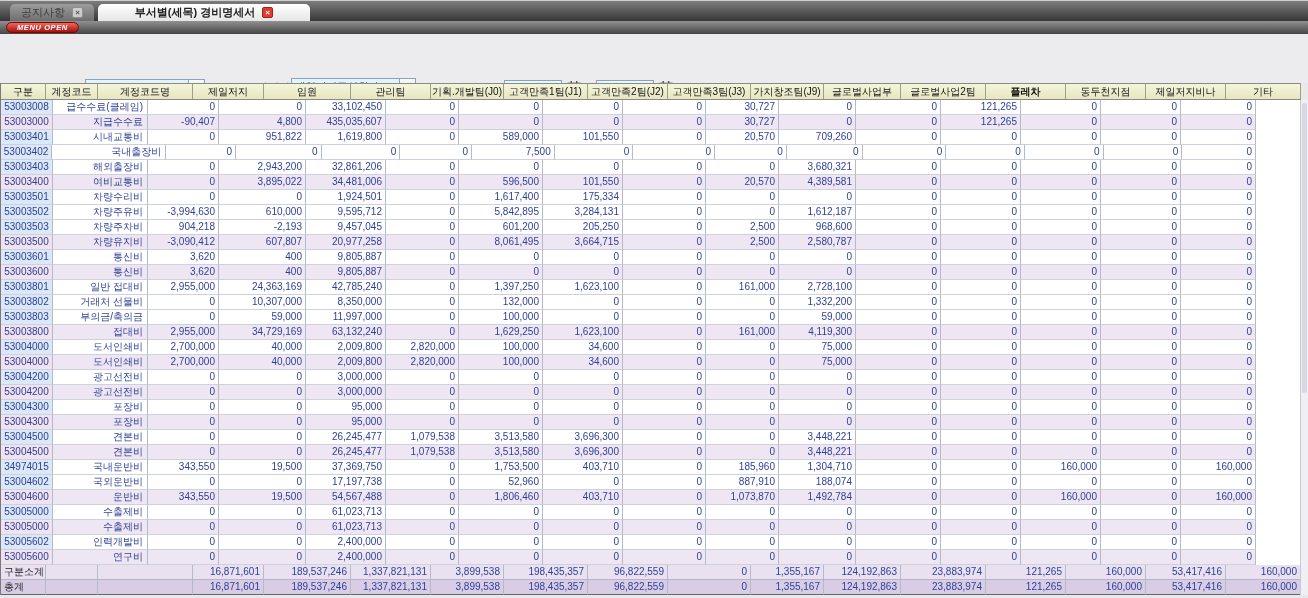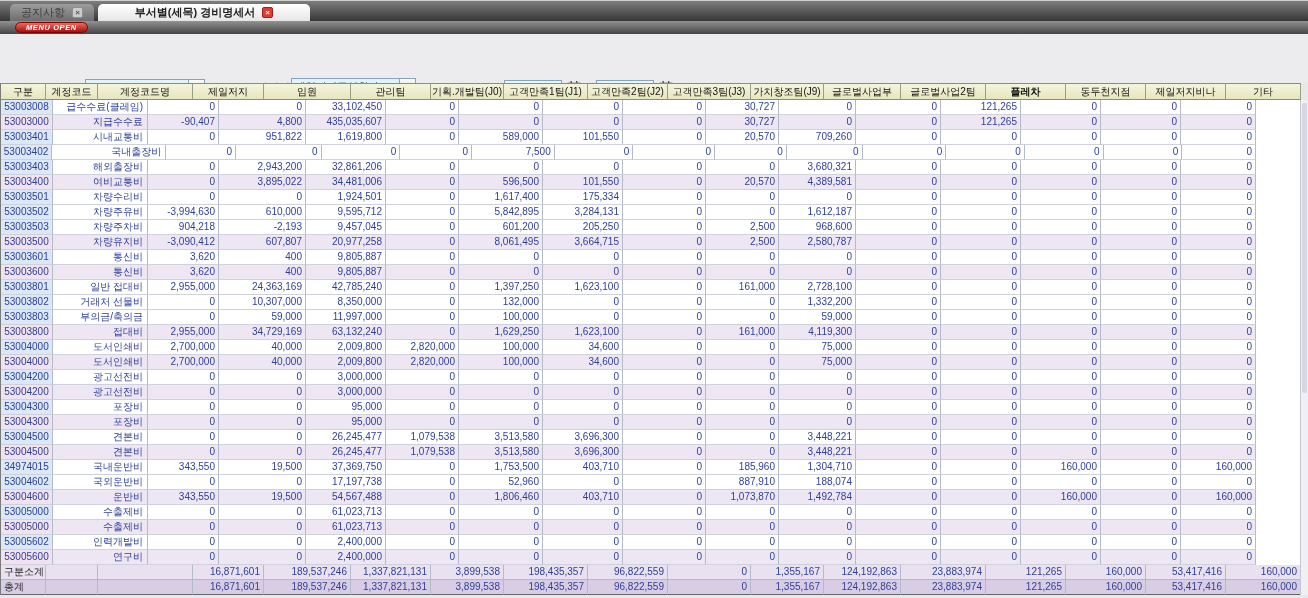--- a/index.html
+++ b/index.html
@@ -7,21 +7,21 @@
   
   .tabbar{position:absolute;top:0;left:0;width:100%;height:20px;background:linear-gradient(#7e7e7e,#363636);display:flex;align-items:flex-end;padding-left:10px;box-sizing:border-box;gap:4px;}
   .tab{border-radius:5px 5px 0 0;display:flex;align-items:center;gap:7px;padding:0 11px;height:17px;font-size:11px;white-space:nowrap;}
   .tab.off{background:linear-gradient(#9d9d9d,#6e6e6e);color:#3e3e3e;}
   .tab.on{background:linear-gradient(#ffffff,#e6e6e6);color:#222;font-weight:bold;min-width:190px;justify-content:center;}
   .close-box{width:11px;height:11px;border-radius:2px;font-size:8px;line-height:10px;text-align:center;font-weight:bold;box-sizing:border-box;}
   .off .close-box{background:#cccccc;color:#555;border:1px solid #8f8f8f;}
   .on .close-box{background:#e03c2e;color:#fff;border:1px solid #a02020;}
   
   .menubar{position:absolute;top:20px;left:0;width:100%;height:13px;background:linear-gradient(#919191,#454545);}
-  .menu-open{position:absolute;left:15px;top:1px;height:11px;border-radius:6px;background:linear-gradient(#ef6a5a,#a50f0f);border:1px solid #7c0606;color:#fff;font-size:7.5px;font-weight:bold;font-style:italic;letter-spacing:.6px;padding:0 10px;line-height:10px;box-sizing:border-box;}
+  .menu-open{position:absolute;left:6px;top:1px;height:11px;border-radius:6px;background:linear-gradient(#ef6a5a,#a50f0f);border:1px solid #7c0606;color:#fff;font-size:7.5px;font-weight:bold;font-style:italic;letter-spacing:.6px;padding:0 10px;line-height:10px;box-sizing:border-box;}
   
   .filters{position:absolute;top:33px;left:0;width:100%;height:49px;background:#ececee;}
   .flabel{position:absolute;font-size:11px;color:#111;white-space:nowrap;}
   .combo{position:absolute;height:16px;background:#e3f3fc;border:1px solid #86a4bf;box-sizing:border-box;display:flex;}
   .combo .txt{flex:1;font-size:10.5px;color:#112244;padding:1px 2px 0 3px;overflow:hidden;white-space:nowrap;}
   .combo .btn{width:15px;background:linear-gradient(#fcfcfc,#d5d5d5);border-left:1px solid #86a4bf;display:flex;align-items:center;justify-content:center;}
   .combo .btn i{width:0;height:0;border-left:3px solid transparent;border-right:3px solid transparent;border-top:4px solid #333;}
   .tinput{position:absolute;height:15px;border:1px solid #86a4bf;background:#e8f6fd;box-sizing:border-box;font-size:10.5px;color:#112244;text-align:center;line-height:13px;}
   .winput{background:#ffffff;}
   .pinput{background:#f7eae2;}

